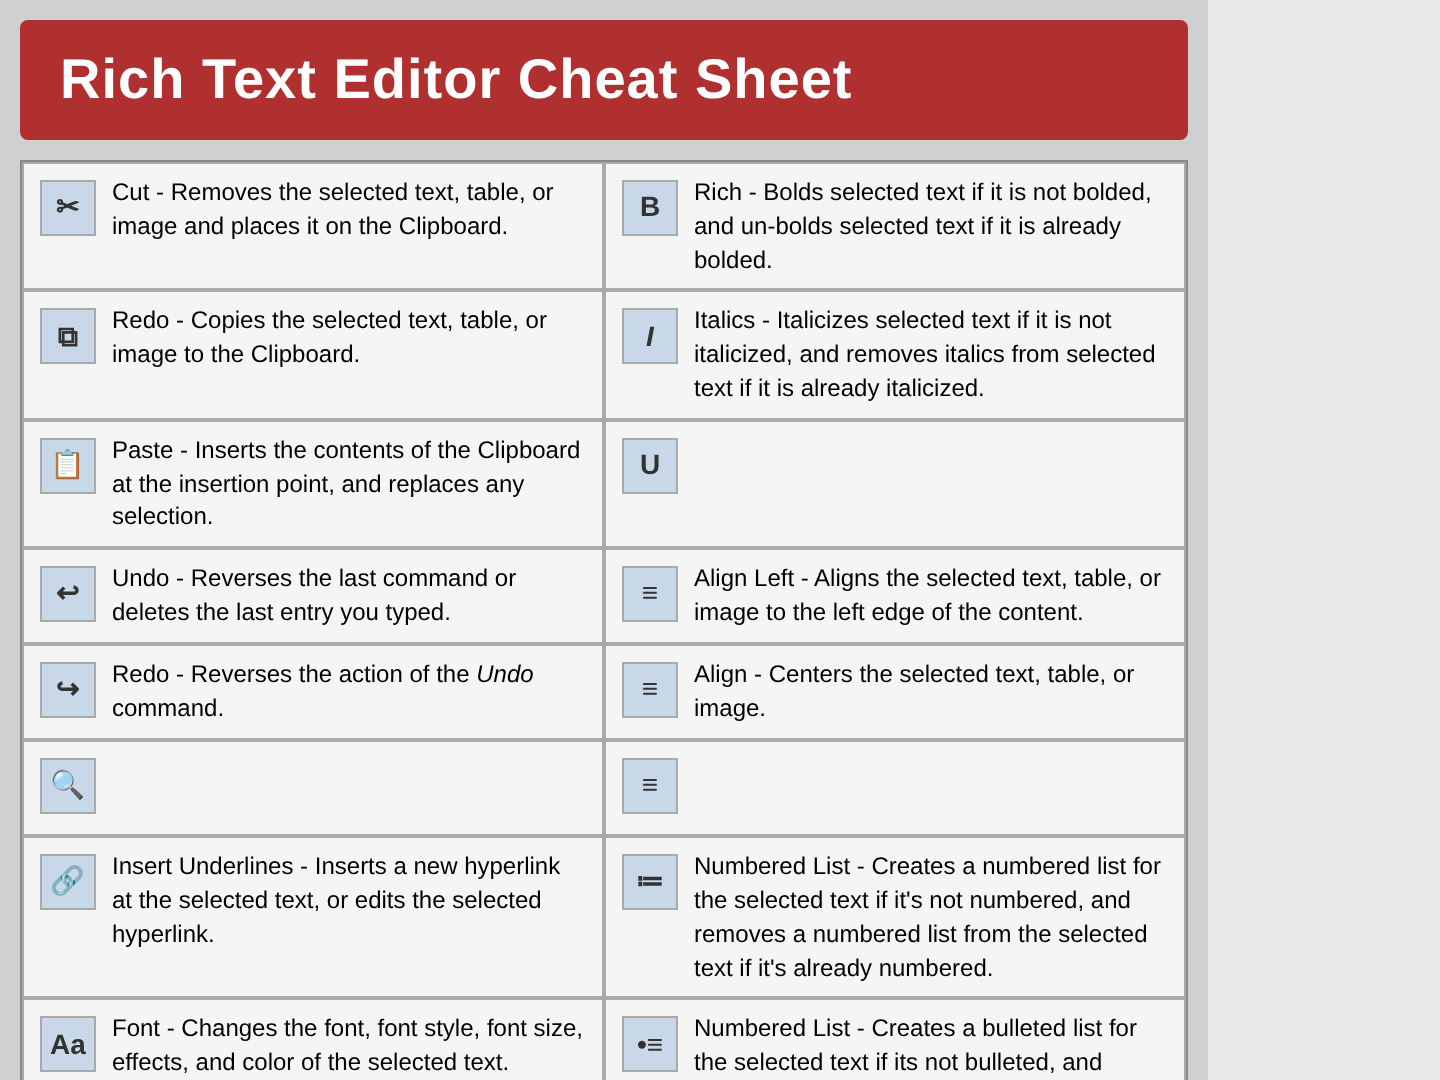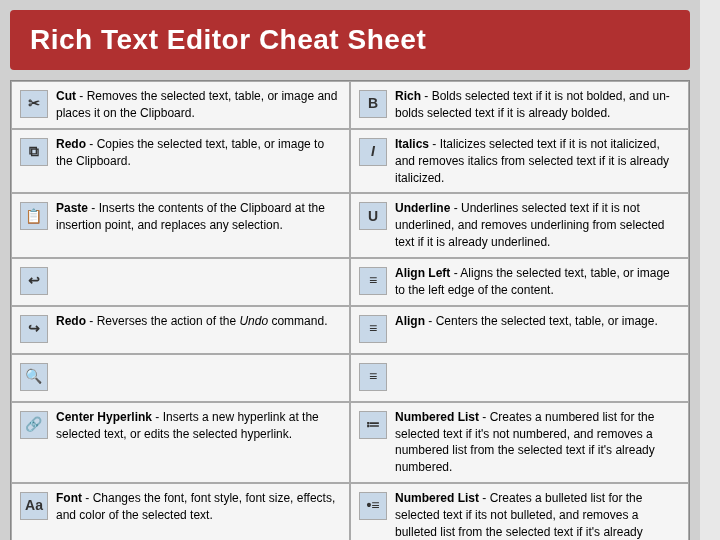--- a/index.html
+++ b/index.html
@@ -4,21 +4,21 @@
   <style>
     * { box-sizing: border-box; margin: 0; padding: 0; }
     body {
       font-family: Arial, sans-serif;
       background: #e8e8e8;
       width: 720px;
       height: 540px;
       overflow: hidden;
     }
     .container {
-      width: 700px;
+      width: 604px;
       height: 540px;
       background: #d0d0d0;
       padding: 10px;
     }
     .header {
       background: #b03030;
       color: white;
       font-size: 28px;
       font-weight: bold;
       padding: 14px 20px;
@@ -55,21 +55,21 @@
       justify-content: center;
       font-size: 14px;
       font-weight: bold;
       color: #333;
       margin-top: 2px;
     }
     .cell-text {
       flex: 1;
     }
     .cell-text b {
-      font-weight: bold;
+      font-weight: normal;
     }
     .cell-text i {
       font-style: italic;
     }
   </style>
 </head>
 <body>
 
 <div class="container">
   <div class="header">Rich Text Editor Cheat Sheet</div>
@@ -91,24 +91,24 @@
           <i>I</i>
         </div>
         <div class="cell-text"><b>Italics</b> - Italicizes selected text if it is not italicized, and removes italics from selected text if it is already italicized.</div>
       </div>
       <div class="cell">
         <div class="cell-icon">📋</div>
         <div class="cell-text"><b>Paste</b> - Inserts the contents of the Clipboard at the insertion point, and replaces any selection.</div>
       </div>
       <div class="cell">
         <div class="cell-icon">U</div>
-        <div class="cell-text"><b>Underline</b> - Underlines selected text if it is not underlined, and removes underlining from selected text if it is already underlined.</div>
       </div>
       <div class="cell">
         <div class="cell-icon">↩</div>
+        <div class="cell-text"><b>Undo</b> - Reverses the last command or deletes the last entry you typed.</div>
       </div>
       <div class="cell">
         <div class="cell-icon">≡</div>
         <div class="cell-text"><b>Align Left</b> - Aligns the selected text, table, or image to the left edge of the content.</div>
       </div>
       <div class="cell">
         <div class="cell-icon">↪</div>
         <div class="cell-text"><b>Redo</b> - Reverses the action of the <i>Undo</i> command.</div>
       </div>
       <div class="cell">
@@ -116,21 +116,21 @@
         <div class="cell-text"><b>Align</b> - Centers the selected text, table, or image.</div>
       </div>
       <div class="cell">
         <div class="cell-icon">🔍</div>
       </div>
       <div class="cell">
         <div class="cell-icon">≡</div>
       </div>
       <div class="cell">
         <div class="cell-icon">🔗</div>
-        <div class="cell-text"><b>Center Hyperlink</b> - Inserts a new hyperlink at the selected text, or edits the selected hyperlink.</div>
+        <div class="cell-text"><b>Insert Underlines</b> - Inserts a new hyperlink at the selected text, or edits the selected hyperlink.</div>
       </div>
       <div class="cell">
         <div class="cell-icon">≔</div>
         <div class="cell-text"><b>Numbered List</b> - Creates a numbered list for the selected text if it's not numbered, and removes a numbered list from the selected text if it's already numbered.</div>
       </div>
       <div class="cell">
         <div class="cell-icon">Aa</div>
         <div class="cell-text"><b>Font</b> - Changes the font, font style, font size, effects, and color of the selected text.</div>
       </div>
       <div class="cell">

